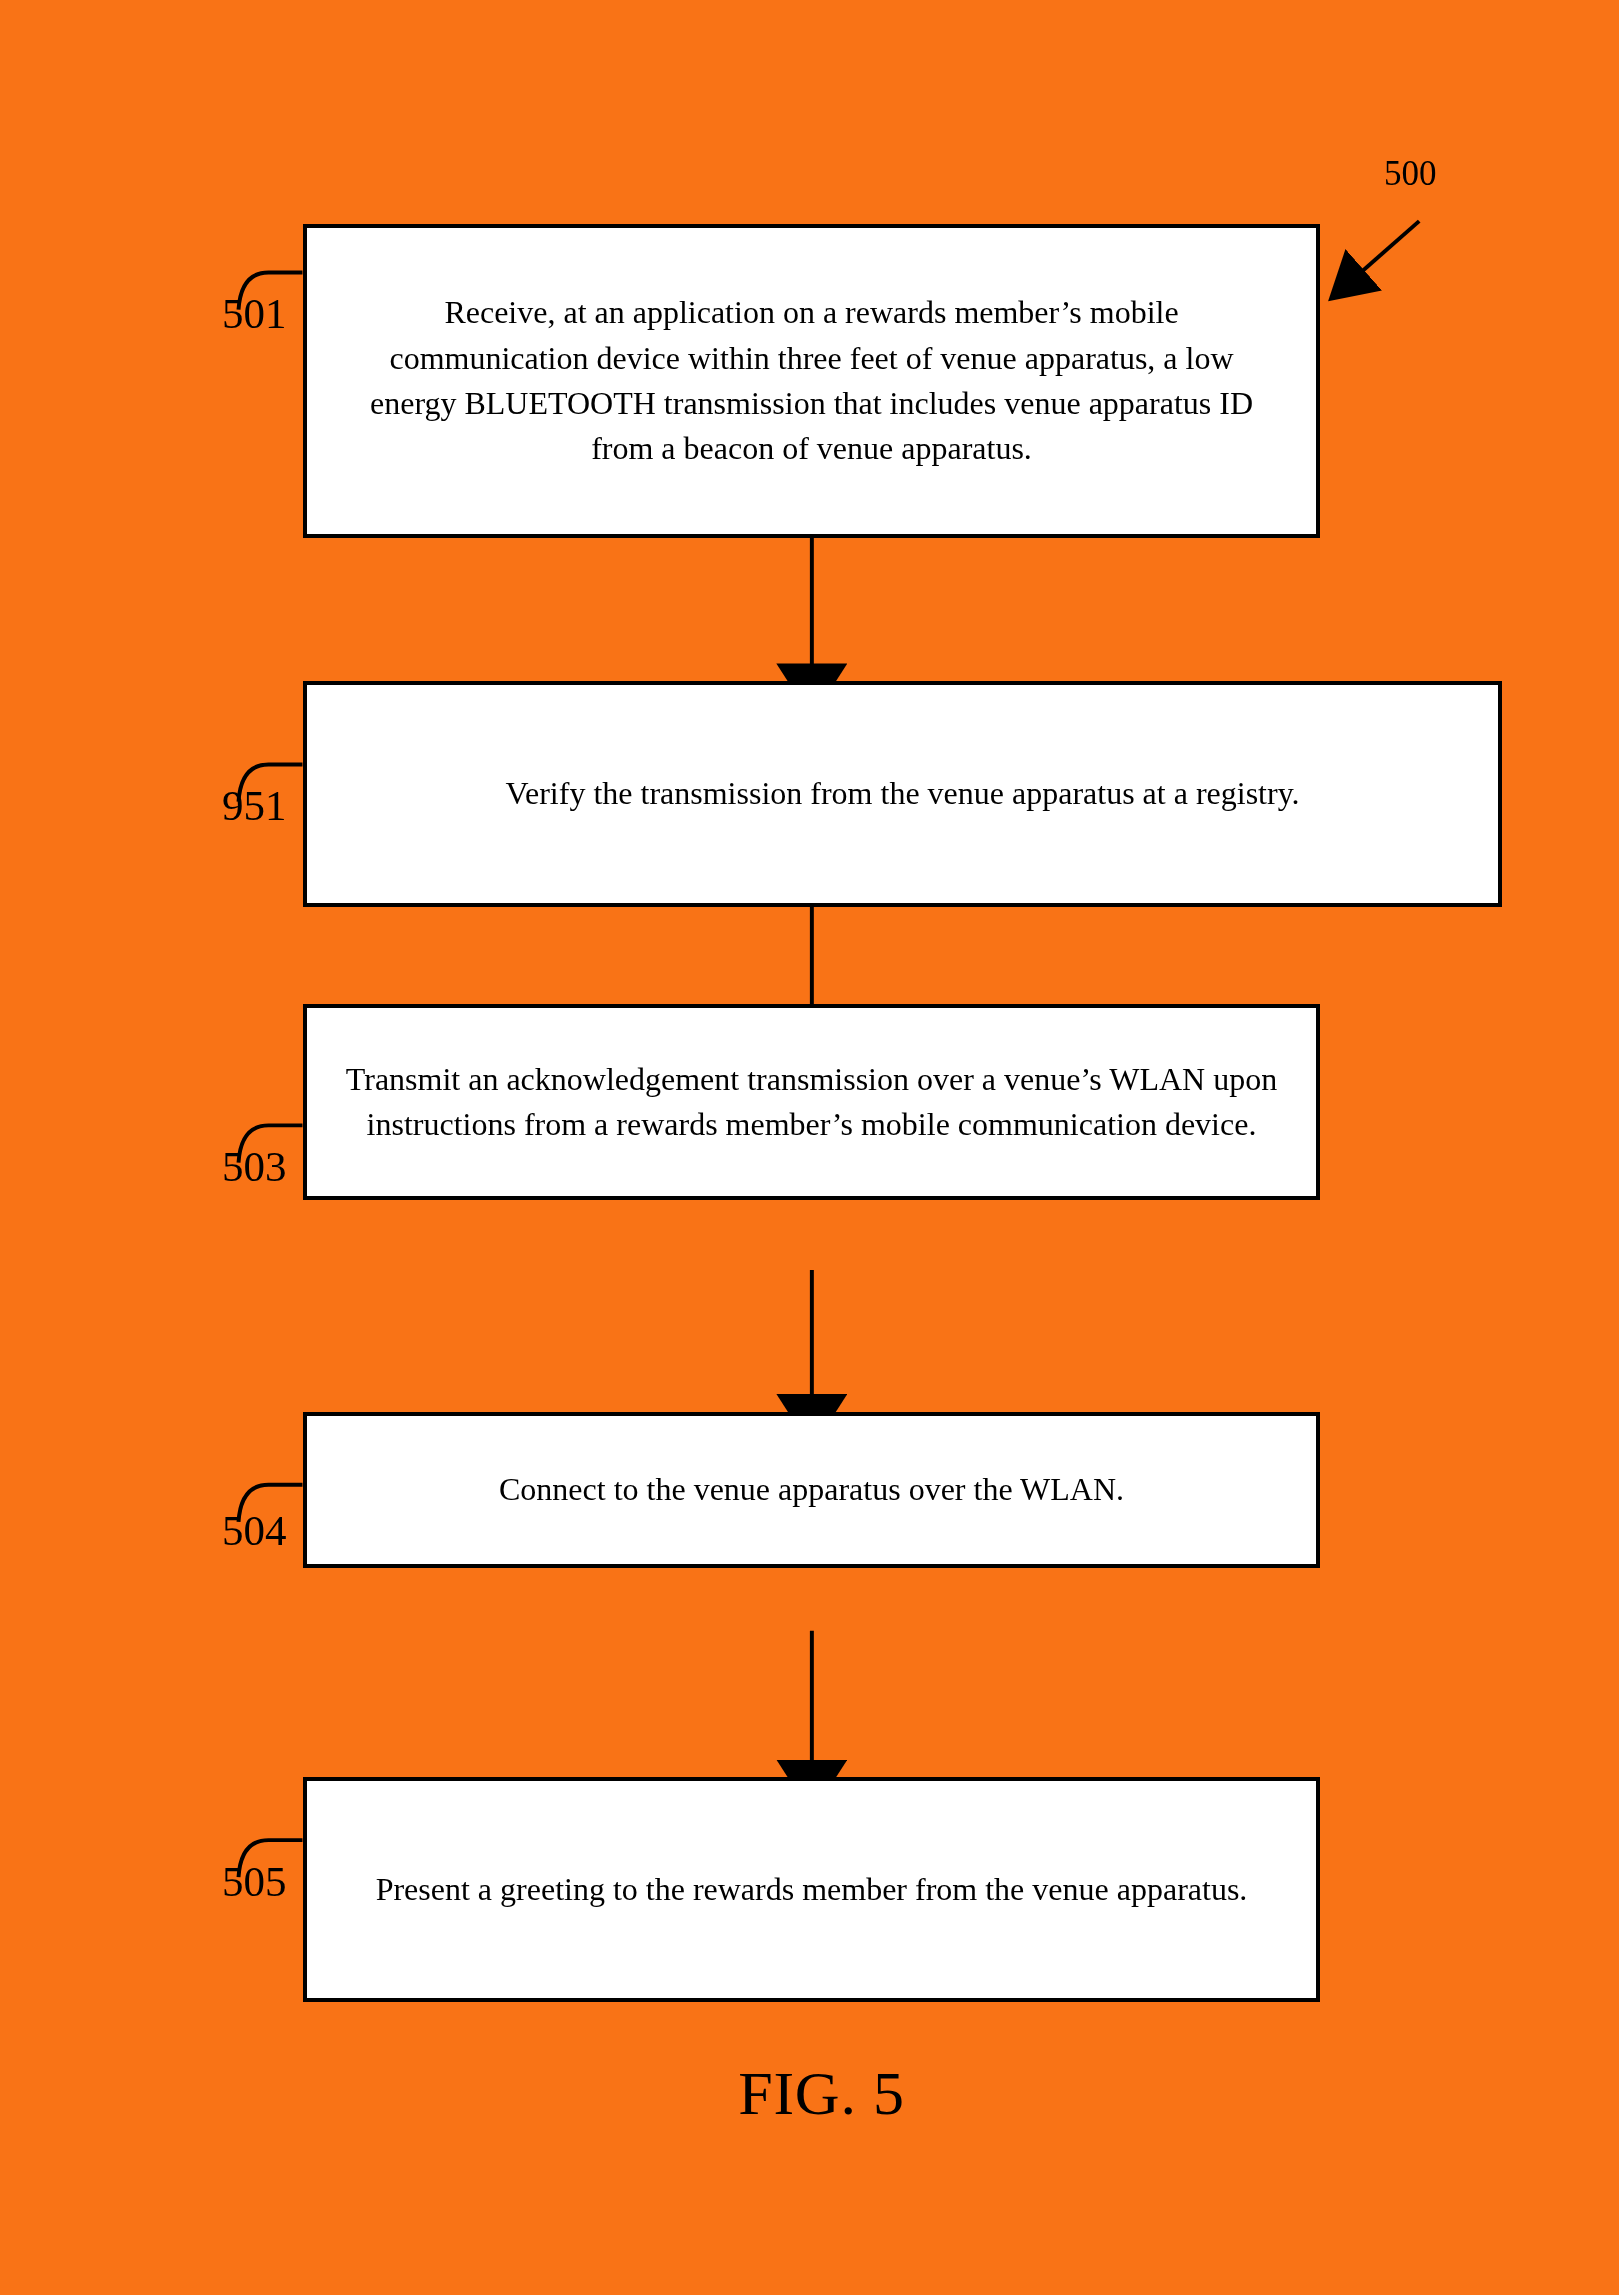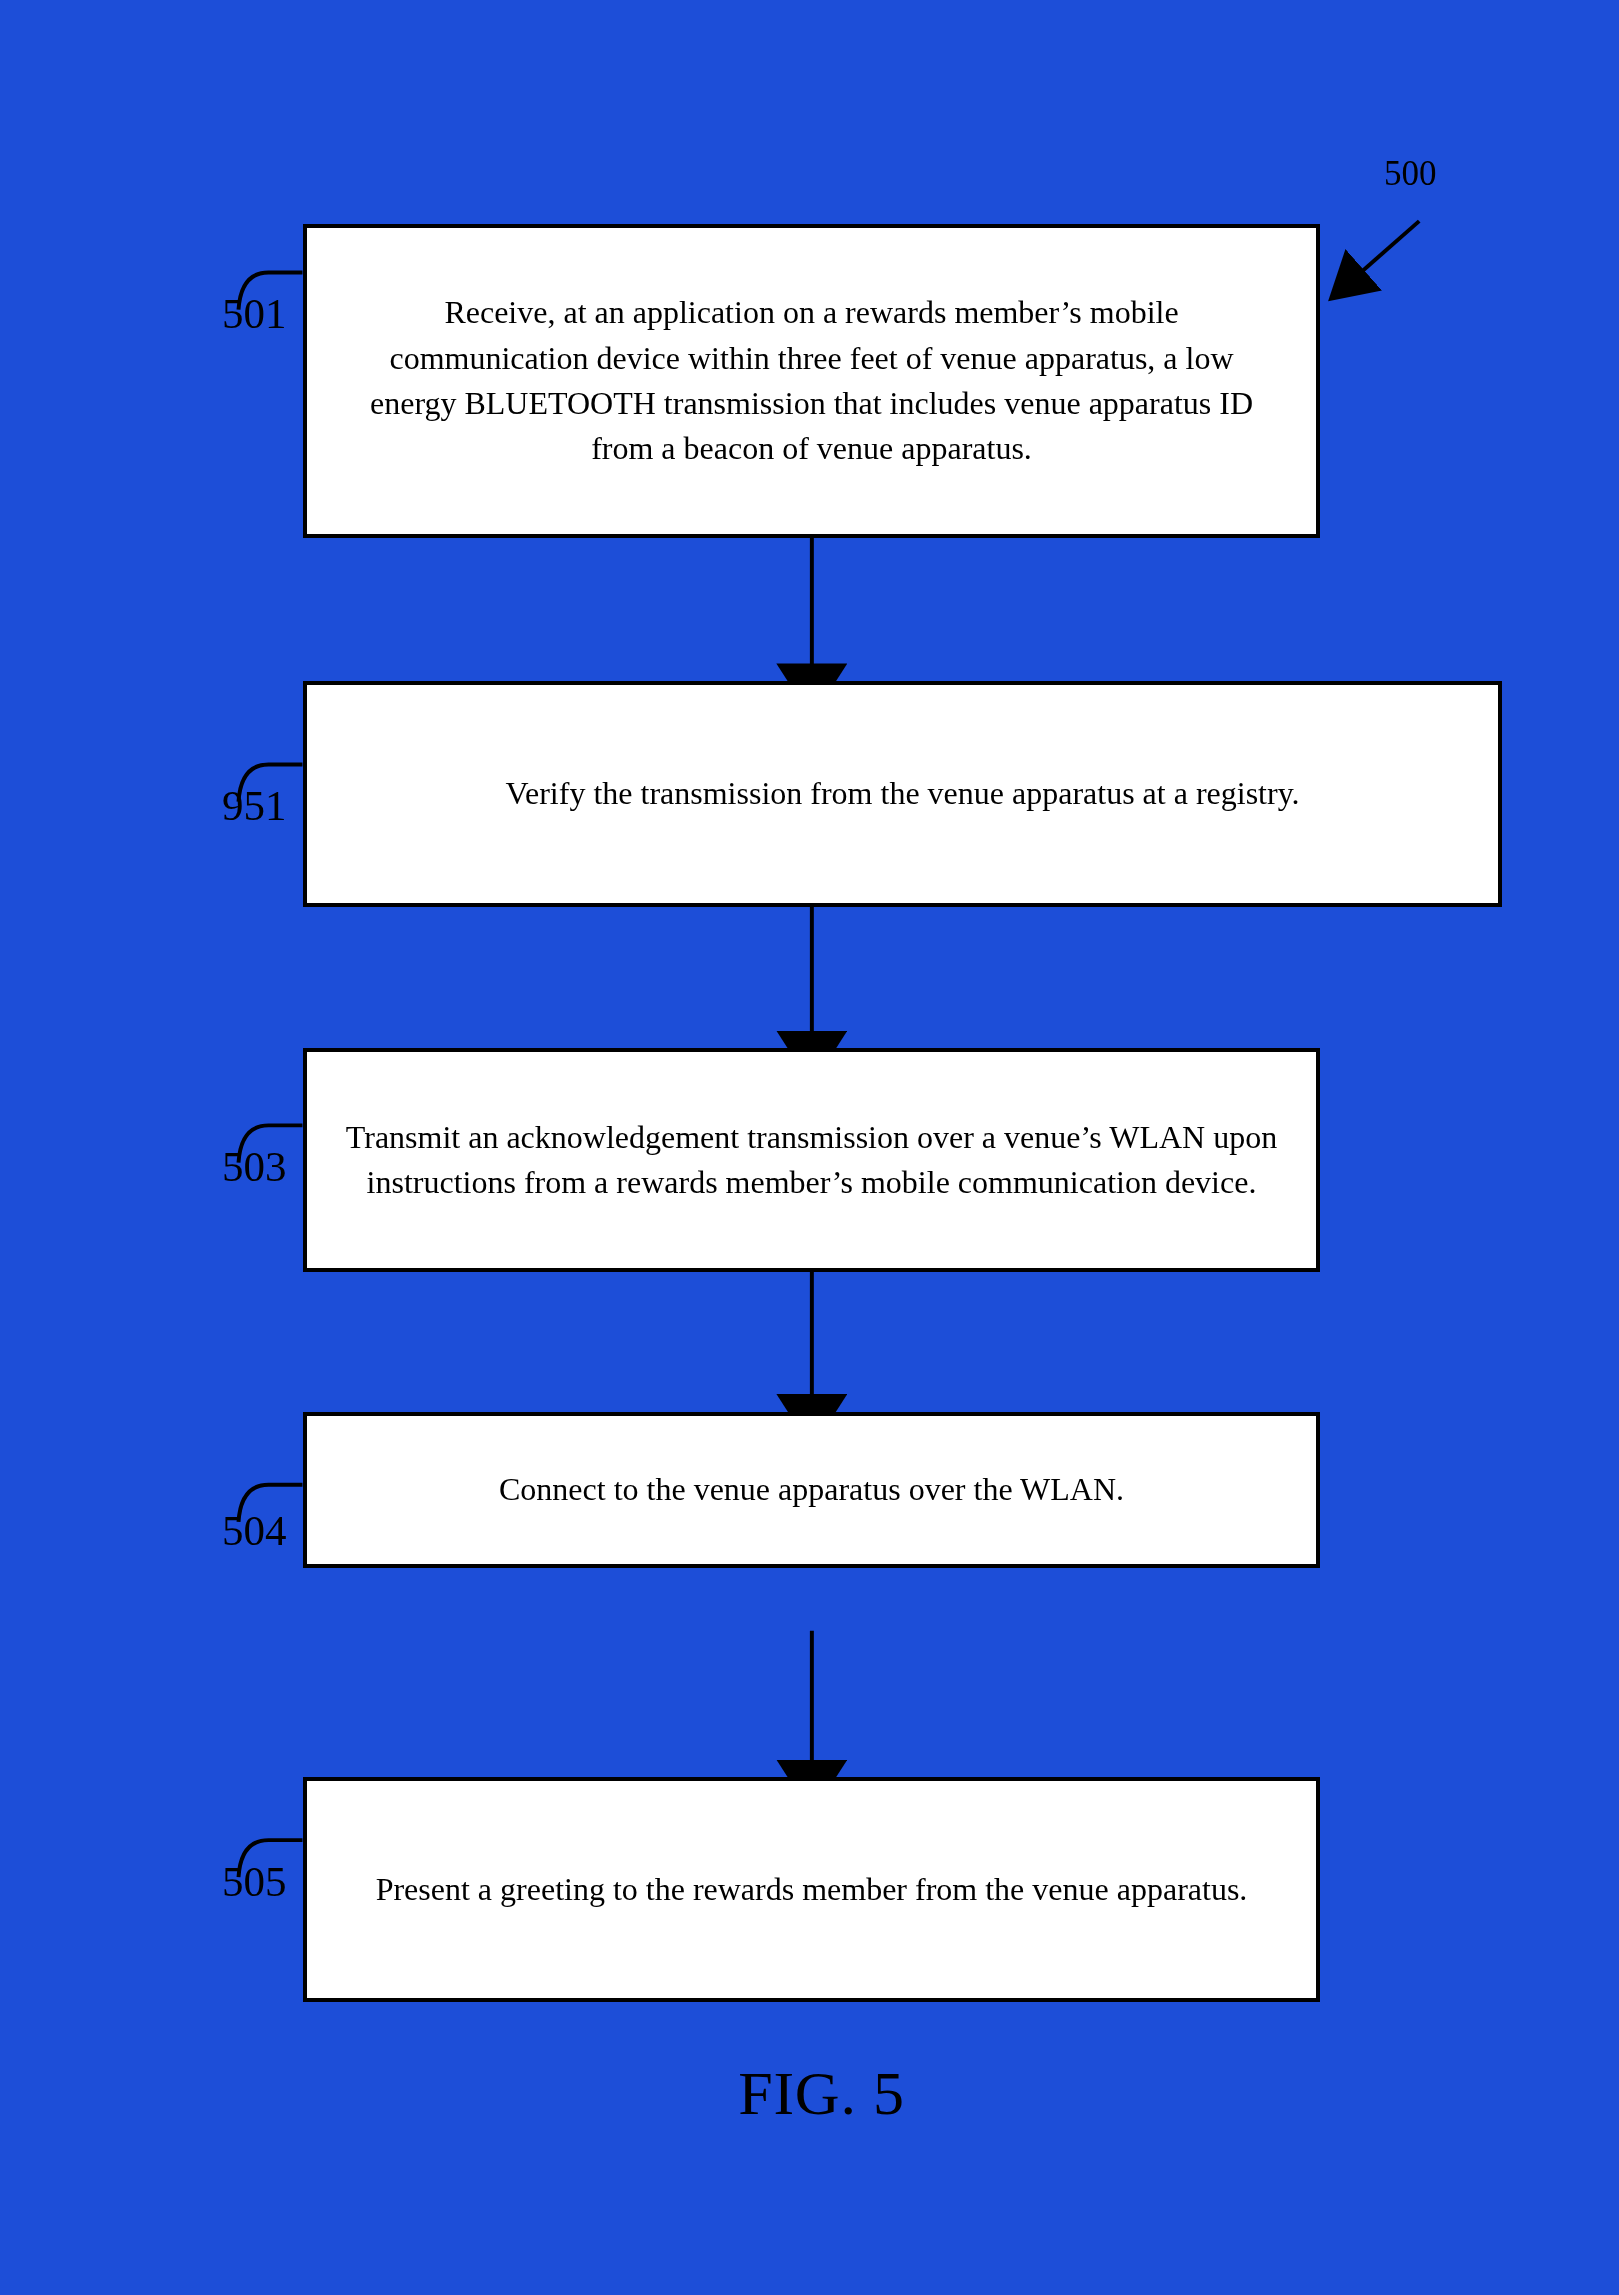--- a/index.html
+++ b/index.html
@@ -4,21 +4,21 @@
 <style>
   html, body {
     margin: 0;
     padding: 0;
     background: #ffffff;
   }
   #page {
     position: relative;
     width: 1619px;
     height: 2295px;
-    background: #1d4ed8;
+    background: #f97316;
     overflow: hidden;
     font-family: "Liberation Serif", "DejaVu Serif", serif;
     color: #000000;
   }
 
   
   .fc-box {
     position: absolute;
     box-sizing: border-box;
     border: 4px solid #000000;
@@ -114,21 +114,21 @@
   <div class="fc-box" style="left:303px; top:224px; width:1017px; height:314px;">
     <div class="fc-box-text">Receive, at an application on a rewards member’s  mobile communication device within three feet of venue apparatus, a low energy BLUETOOTH transmission that includes venue apparatus ID from a beacon of venue apparatus.</div>
   </div>
   <div class="ref-num" style="left:222px; top:292px;">501</div>
 
   <div class="fc-box" style="left:303px; top:681px; width:1199px; height:226px;">
     <div class="fc-box-text">Verify the transmission from the venue apparatus at a registry.</div>
   </div>
   <div class="ref-num" style="left:222px; top:784px;">951</div>
 
-  <div class="fc-box" style="left:303px; top:1048px; width:1017px; height:224px;">
+  <div class="fc-box" style="left:303px; top:1004px; width:1017px; height:196px;">
     <div class="fc-box-text">Transmit an acknowledgement transmission over a venue’s WLAN upon instructions from a rewards member’s mobile communication device.</div>
   </div>
   <div class="ref-num" style="left:222px; top:1145px;">503</div>
 
   <div class="fc-box" style="left:303px; top:1412px; width:1017px; height:156px;">
     <div class="fc-box-text">Connect to the venue apparatus over the WLAN.</div>
   </div>
   <div class="ref-num" style="left:222px; top:1509px;text-align:center;">504</div>
 
   <div class="fc-box" style="left:303px; top:1777px; width:1017px; height:225px;">

